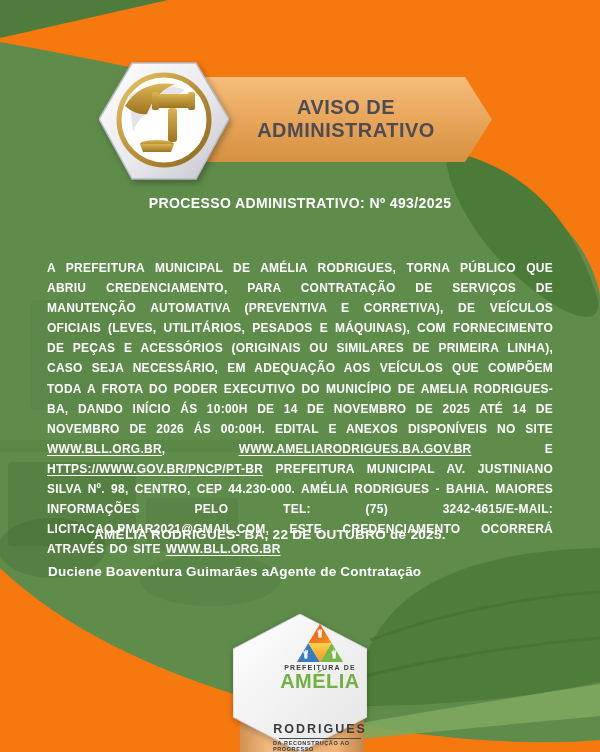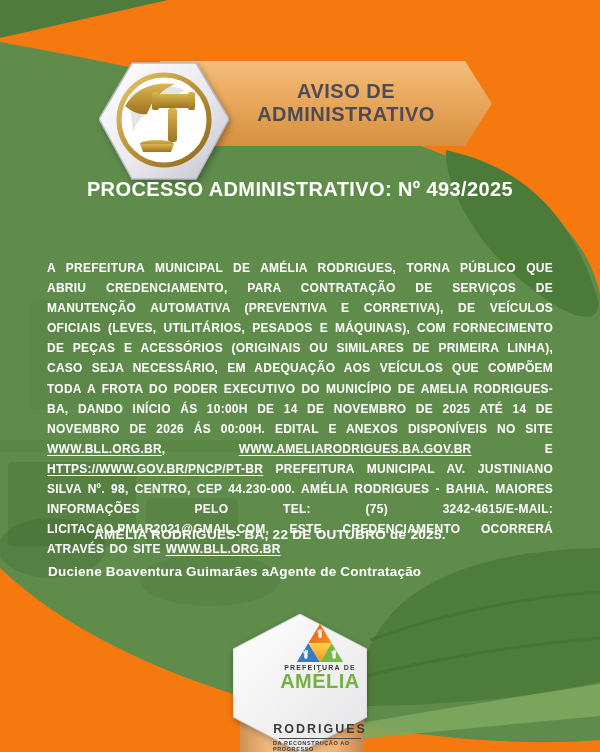--- a/index.html
+++ b/index.html
@@ -6,37 +6,37 @@
   *{box-sizing:border-box;}
   #canvas{
     position:relative;width:600px;height:752px;overflow:hidden;
     font-family:"Liberation Sans", sans-serif;
     background:#f6790f;
   }
   
   #bg{position:absolute;left:0;top:0;width:600px;height:752px;}
   
   #banner{
-    position:absolute;left:160px;top:61px;width:332px;height:85px;
+    position:absolute;left:160px;top:77px;width:332px;height:85px;
     background:linear-gradient(180deg,#f4bd7b 0%,#eaa85e 45%,#d6913f 100%);
     clip-path:polygon(0 0, calc(100% - 27px) 0, 100% 50%, calc(100% - 27px) 100%, 0 100%);
     filter:drop-shadow(2px 3px 3px rgba(0,0,0,.25));
   }
   #banner .banner-text{
     position:absolute;left:58px;top:6px;width:256px;height:72px;
     display:flex;flex-direction:column;justify-content:center;align-items:center;
     color:#4d4c54;font-weight:700;font-size:20px;line-height:23px;letter-spacing:.5px;
     text-align:center;white-space:nowrap;
   }
   #hexbadge{position:absolute;left:99px;top:62px;width:130px;height:118px;
     filter:drop-shadow(2px 3px 3px rgba(0,0,0,.3));}
   
   #process-title{
-    position:absolute;left:0;top:178px;width:600px;text-align:center;
-    color:#fff;font-weight:700;font-size:20px;letter-spacing:.4px;
+    position:absolute;left:0;top:195px;width:600px;text-align:center;
+    color:#fff;font-weight:700;font-size:14px;letter-spacing:.4px;
   }
   #body-text{
     position:absolute;left:47px;top:237px;width:506px;
     color:#fff;font-weight:700;font-size:12px;line-height:20.1px;
     letter-spacing:.25px;word-spacing:1.5px;text-align:justify;margin-top:21px;
   }
   #body-text .link{text-decoration:underline;text-underline-offset:2px;cursor:pointer;}
   #date-line{
     position:absolute;left:50px;top:527px;width:520px;
     color:#fff;font-weight:700;font-size:13.5px;letter-spacing:.3px;margin-left:44px;

